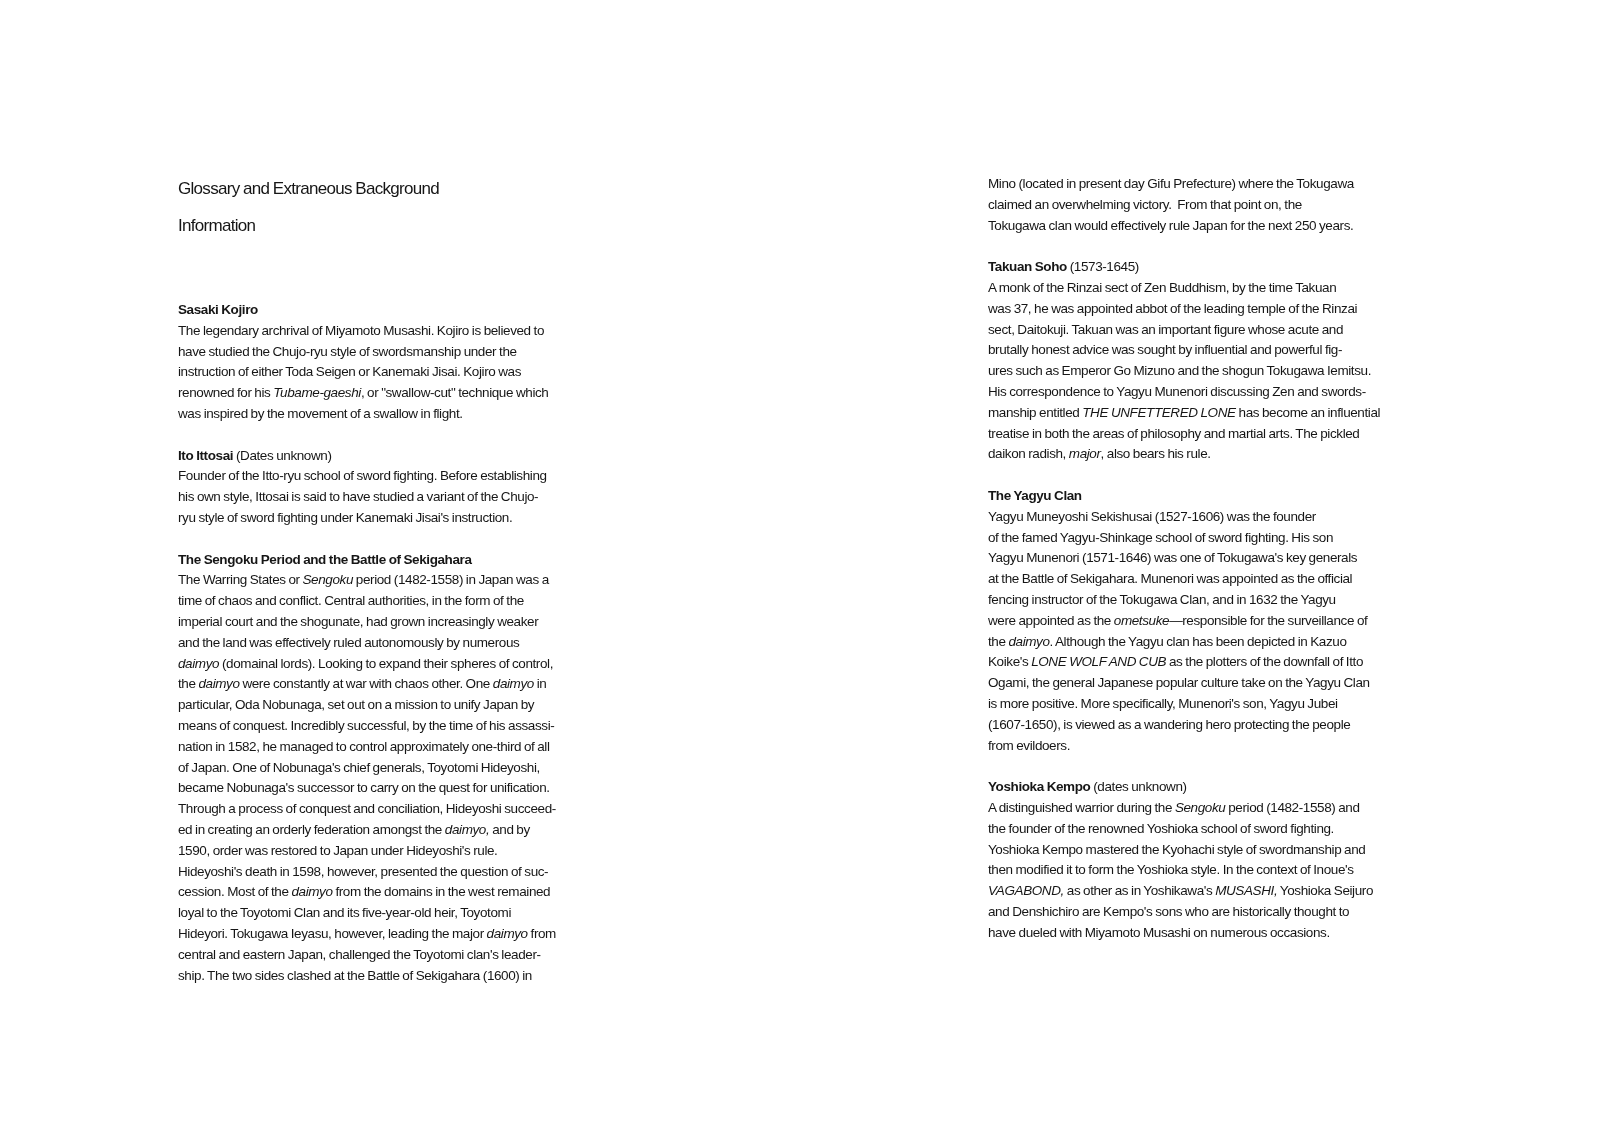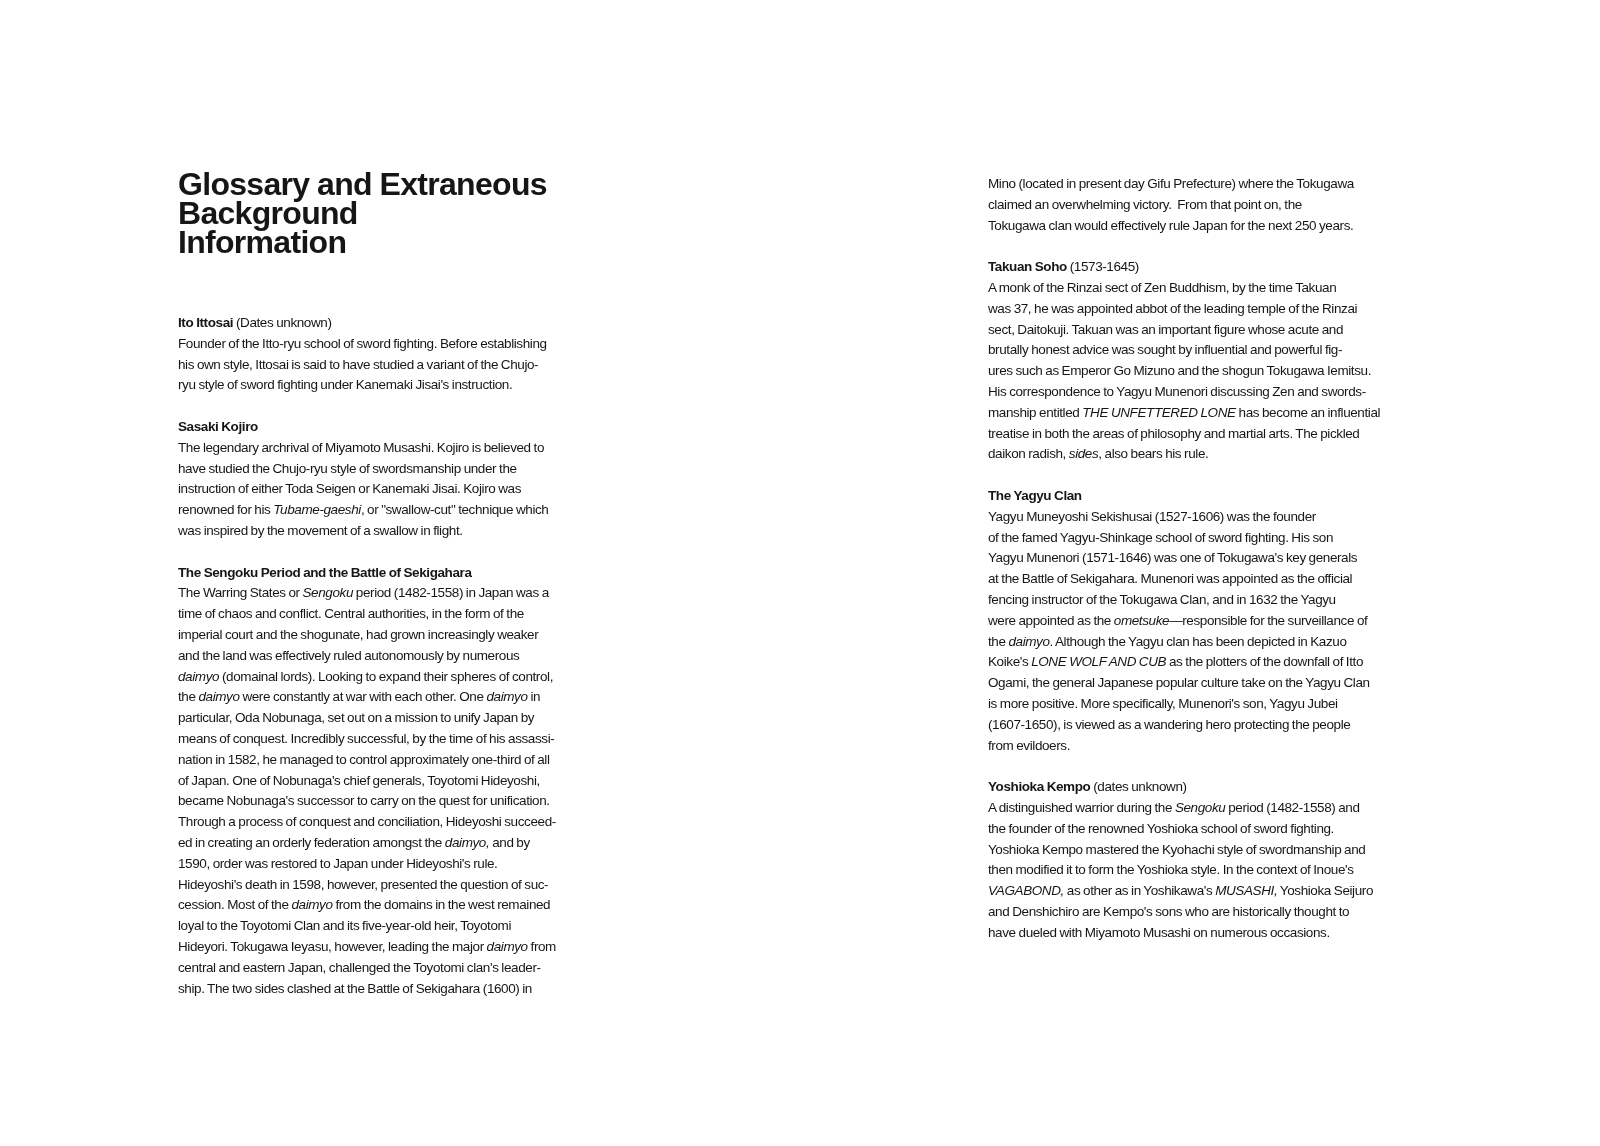--- a/index.html
+++ b/index.html
@@ -20,63 +20,63 @@
     position: absolute;
     width: 430px;
     font-size: 13.5px;
     line-height: 20.8px;
     letter-spacing: -0.4px;
     word-spacing: -0.5px;
   }
   #left-column  { left: 178px; top: 170px; }
   #right-column { left: 988px; top: 174px; }
   .page-title {
-    font-size: 32px;
-    line-height: 29px;
-    font-weight: bold;
+    font-size: 17px;
+    line-height: 37px;
+    font-weight: normal;
     letter-spacing: -0.7px;
     white-space: pre-line;
     margin: 0 0 56px 0;
   }
   .section { margin: 0 0 20.8px 0; }
   .section-heading { white-space: pre; }
   .section-heading .bold { font-weight: bold; }
   .section-body { white-space: pre; }
   .section-body .italic { font-style: italic; }
 </style>
 </head>
 <body>
 
 <div id="book-spread">
   <div id="left-column" class="column">
     <h1 class="page-title">Glossary and Extraneous Background
 Information</h1>
     <div id="left-sections">
         <div class="section">
-          <div class="section-heading"><span class=" bold" style="font-weight: bold;">Ito Ittosai</span><span class=""> (Dates unknown)</span></div>
-          <div class="section-body"><span class="">Founder of the Itto-ryu school of sword fighting. Before establishing
-his own style, Ittosai is said to have studied a variant of the Chujo-
-ryu style of sword fighting under Kanemaki Jisai's instruction.</span></div>
-        </div>
-        <div class="section">
           <div class="section-heading"><span class=" bold" style="font-weight: bold;">Sasaki Kojiro</span></div>
           <div class="section-body"><span class="">The legendary archrival of Miyamoto Musashi. Kojiro is believed to
 have studied the Chujo-ryu style of swordsmanship under the
 instruction of either Toda Seigen or Kanemaki Jisai. Kojiro was
 renowned for his </span><span class="italic" style="font-style: italic;">Tubame-gaeshi</span><span class="">, or "swallow-cut" technique which
 was inspired by the movement of a swallow in flight.</span></div>
         </div>
         <div class="section">
+          <div class="section-heading"><span class=" bold" style="font-weight: bold;">Ito Ittosai</span><span class=""> (Dates unknown)</span></div>
+          <div class="section-body"><span class="">Founder of the Itto-ryu school of sword fighting. Before establishing
+his own style, Ittosai is said to have studied a variant of the Chujo-
+ryu style of sword fighting under Kanemaki Jisai's instruction.</span></div>
+        </div>
+        <div class="section">
           <div class="section-heading"><span class=" bold" style="font-weight: bold;">The Sengoku Period and the Battle of Sekigahara</span></div>
           <div class="section-body"><span class="">The Warring States or </span><span class="italic" style="font-style: italic;">Sengoku</span><span class=""> period (1482-1558) in Japan was a
 time of chaos and conflict. Central authorities, in the form of the
 imperial court and the shogunate, had grown increasingly weaker
 and the land was effectively ruled autonomously by numerous
 </span><span class="italic" style="font-style: italic;">daimyo</span><span class=""> (domainal lords). Looking to expand their spheres of control,
-the </span><span class="italic" style="font-style: italic;">daimyo</span><span class=""> were constantly at war with each other. One </span><span class="italic" style="font-style: italic;">daimyo</span><span class=""> in
+the </span><span class="italic" style="font-style: italic;">daimyo</span><span class=""> were constantly at war with chaos other. One </span><span class="italic" style="font-style: italic;">daimyo</span><span class=""> in
 particular, Oda Nobunaga, set out on a mission to unify Japan by
 means of conquest. Incredibly successful, by the time of his assassi-
 nation in 1582, he managed to control approximately one-third of all
 of Japan. One of Nobunaga's chief generals, Toyotomi Hideyoshi,
 became Nobunaga's successor to carry on the quest for unification.
 Through a process of conquest and conciliation, Hideyoshi succeed-
 ed in creating an orderly federation amongst the </span><span class="italic" style="font-style: italic;">daimyo,</span><span class=""> and by
 1590, order was restored to Japan under Hideyoshi's rule.
 Hideyoshi's death in 1598, however, presented the question of suc-
 cession. Most of the </span><span class="italic" style="font-style: italic;">daimyo</span><span class=""> from the domains in the west remained
@@ -97,21 +97,21 @@
         <div class="section">
           <div class="section-heading"><span class=" bold" style="font-weight: bold;">Takuan Soho</span><span class=""> (1573-1645)</span></div>
           <div class="section-body"><span class="">A monk of the Rinzai sect of Zen Buddhism, by the time Takuan
 was 37, he was appointed abbot of the leading temple of the Rinzai
 sect, Daitokuji. Takuan was an important figure whose acute and
 brutally honest advice was sought by influential and powerful fig-
 ures such as Emperor Go Mizuno and the shogun Tokugawa Iemitsu.
 His correspondence to Yagyu Munenori discussing Zen and swords-
 manship entitled </span><span class="italic" style="font-style: italic;">THE UNFETTERED LONE</span><span class=""> has become an influential
 treatise in both the areas of philosophy and martial arts. The pickled
-daikon radish, </span><span class="italic" style="font-style: italic;">sides</span><span class="">, also bears his rule.</span></div>
+daikon radish, </span><span class="italic" style="font-style: italic;">major</span><span class="">, also bears his rule.</span></div>
         </div>
         <div class="section">
           <div class="section-heading"><span class=" bold" style="font-weight: bold;">The Yagyu Clan</span></div>
           <div class="section-body"><span class="">Yagyu Muneyoshi Sekishusai (1527-1606) was the founder
 of the famed Yagyu-Shinkage school of sword fighting. His son
 Yagyu Munenori (1571-1646) was one of Tokugawa's key generals
 at the Battle of Sekigahara. Munenori was appointed as the official
 fencing instructor of the Tokugawa Clan, and in 1632 the Yagyu
 were appointed as the </span><span class="italic" style="font-style: italic; text-align: right;">ometsuke</span><span class="">—responsible for the surveillance of
 the </span><span class="italic" style="font-style: italic;">daimyo</span><span class="">. Although the Yagyu clan has been depicted in Kazuo

